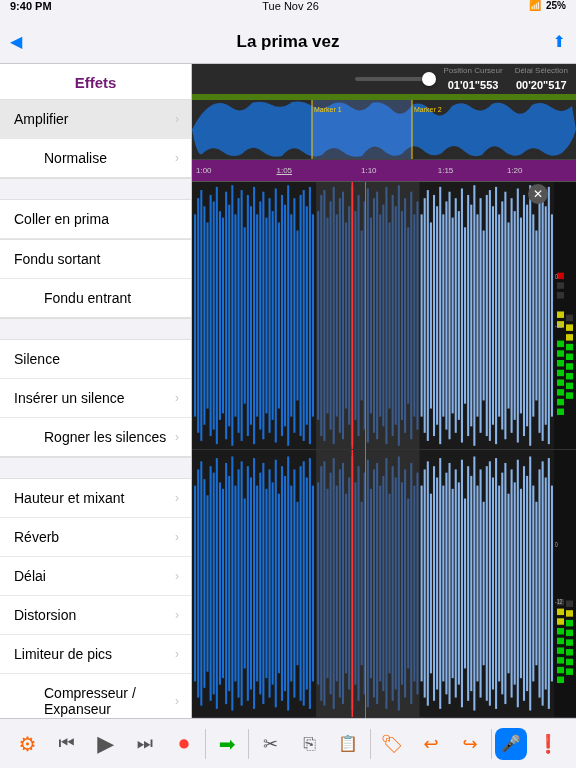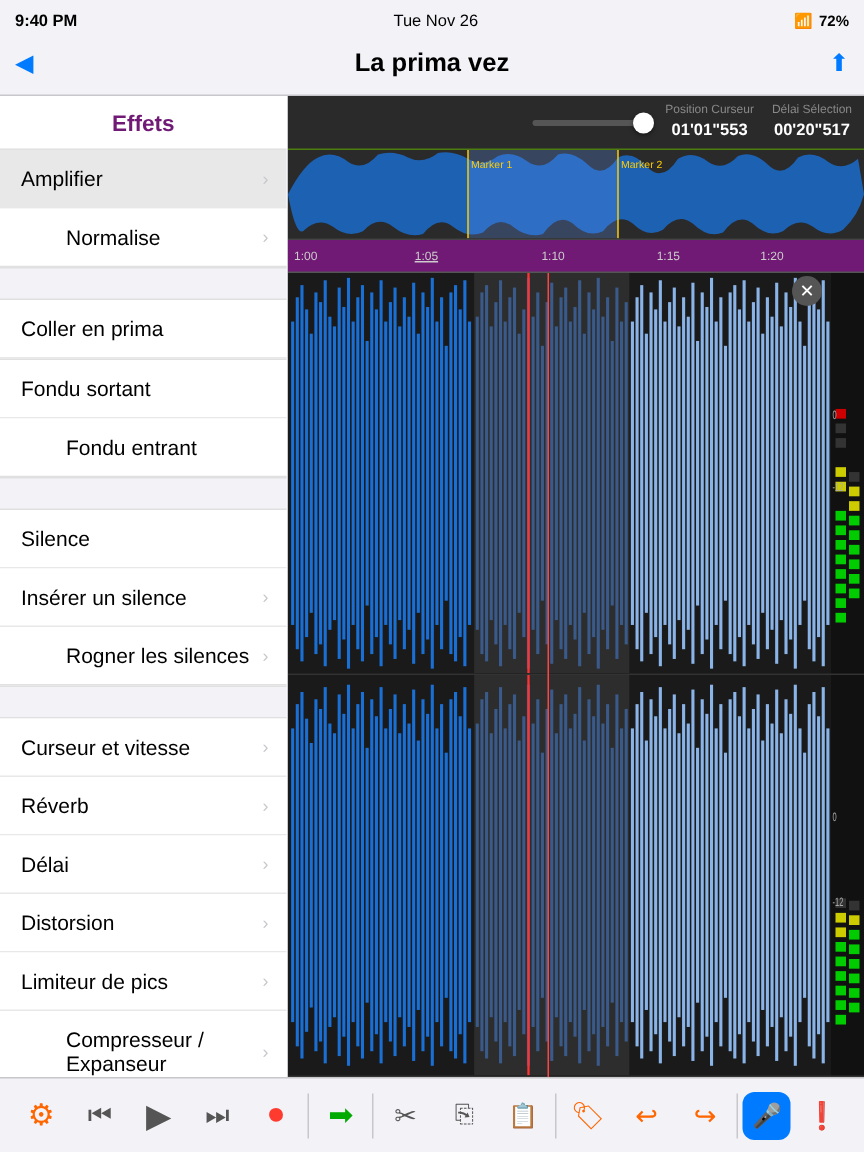--- a/index.html
+++ b/index.html
@@ -10,21 +10,21 @@
       font-family: -apple-system, 'Helvetica Neue', Arial, sans-serif;
       background: #1a1a1a;
       position: relative;
     }
 
     
     .status-bar {
       height: 20px;
       background: #f2f2f7;
       display: flex;
-      align-items: flex-end;
+      align-items: flex-start;
       justify-content: space-between;
       padding: 0 10px;
       font-size: 11px;
       font-weight: 600;
       position: relative;
       z-index: 100;
     }
     .status-bar-time { font-size: 11px; font-weight: 700; }
     .status-bar-right { display: flex; align-items: center; gap: 4px; font-size: 10px; }
 
@@ -108,21 +108,21 @@
     }
 
     
     .position-row {
       height: 36px;
       background: #2a2a2a;
       display: flex;
       align-items: center;
       justify-content: flex-end;
       padding: 0 8px;
-      border-bottom: 1px solid #4d7c0f;
+      border-bottom: 6px solid #4d7c0f;
     }
     .position-info {
       display: flex;
       gap: 12px;
       align-items: center;
     }
     .position-block {
       text-align: center;
     }
     .position-label {
@@ -237,21 +237,21 @@
     .toolbar-btn.red { color: #ff3b30; }
   </style>
 </head>
 <body>
 
 <div class="status-bar">
   <div class="status-bar-time">9:40 PM</div>
   <span style="font-size:11px;font-weight:500;">Tue Nov 26</span>
   <div class="status-bar-right">
     <span>📶</span>
-    <span>72%</span>
+    <span>25%</span>
   </div>
 </div>
 
 <div class="header">
   <div class="header-back">
     <span>◀</span>
   </div>
   <div class="header-title">La prima vez</div>
   <div class="header-icon">
     <span>⬆</span>
@@ -302,21 +302,21 @@
       <div class="effects-item">
         <span>Rogner les silences</span>
         <span class="chevron">›</span>
       </div>
     </div>
 
     <div class="section-gap"></div>
 
     <div class="effects-section">
       <div class="effects-item">
-        <span>Curseur et vitesse</span>
+        <span>Hauteur et mixant</span>
         <span class="chevron">›</span>
       </div>
       <div class="effects-item">
         <span>Réverb</span>
         <span class="chevron">›</span>
       </div>
       <div class="effects-item">
         <span>Délai</span>
         <span class="chevron">›</span>
       </div>

